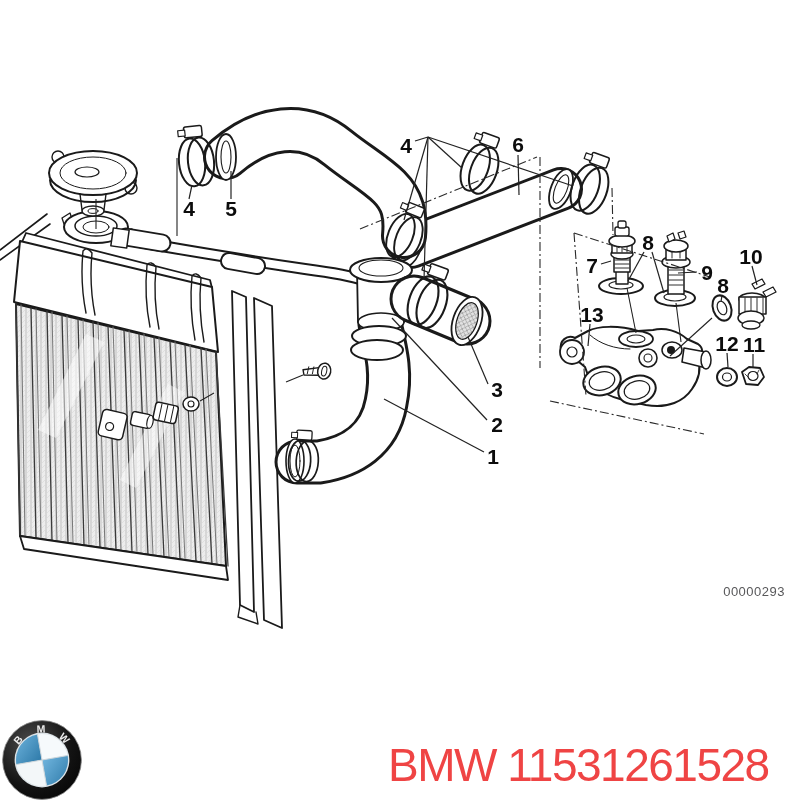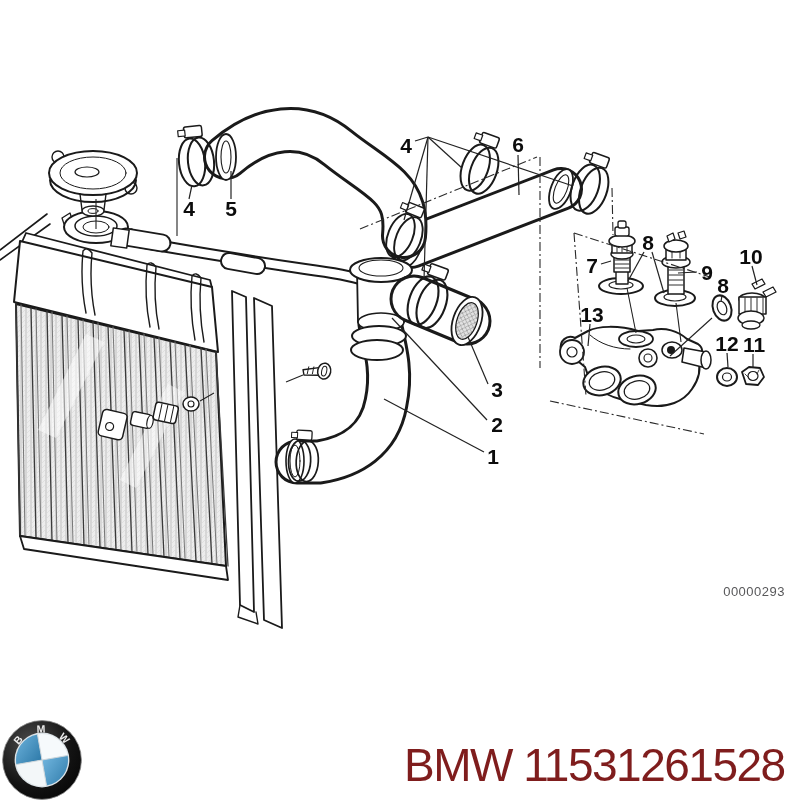--- a/index.html
+++ b/index.html
@@ -16,22 +16,22 @@
     text-anchor:middle;dominant-baseline:central;
   }
   .code{
     font-family:"Liberation Sans",sans-serif;
     font-size:13px;fill:#58585a;letter-spacing:.5px;text-anchor:end;
   }
   .lead{stroke:#222;stroke-width:1.2;fill:none;}
   .ref{stroke:#222;stroke-width:1.1;fill:none;}
   .dash{stroke:#2a2a2a;stroke-width:1.1;fill:none;stroke-dasharray:9 3 2 3;}
   .pn{
-    position:absolute;left:404px;top:742px;
-    font-size:46px;letter-spacing:-1.5px;color:#7f1d1d;
+    position:absolute;left:388px;top:742px;
+    font-size:46px;letter-spacing:-1.5px;color:#ef4444;
     white-space:nowrap;line-height:1;
   }
   .logo{position:absolute;left:2px;top:720px;width:80px;height:80px;}
   .logo-letter{
     font-family:"Liberation Sans",sans-serif;font-weight:bold;
     font-size:10.5px;fill:#ececec;text-anchor:middle;
   }
 </style>
 </head>
 <body>

